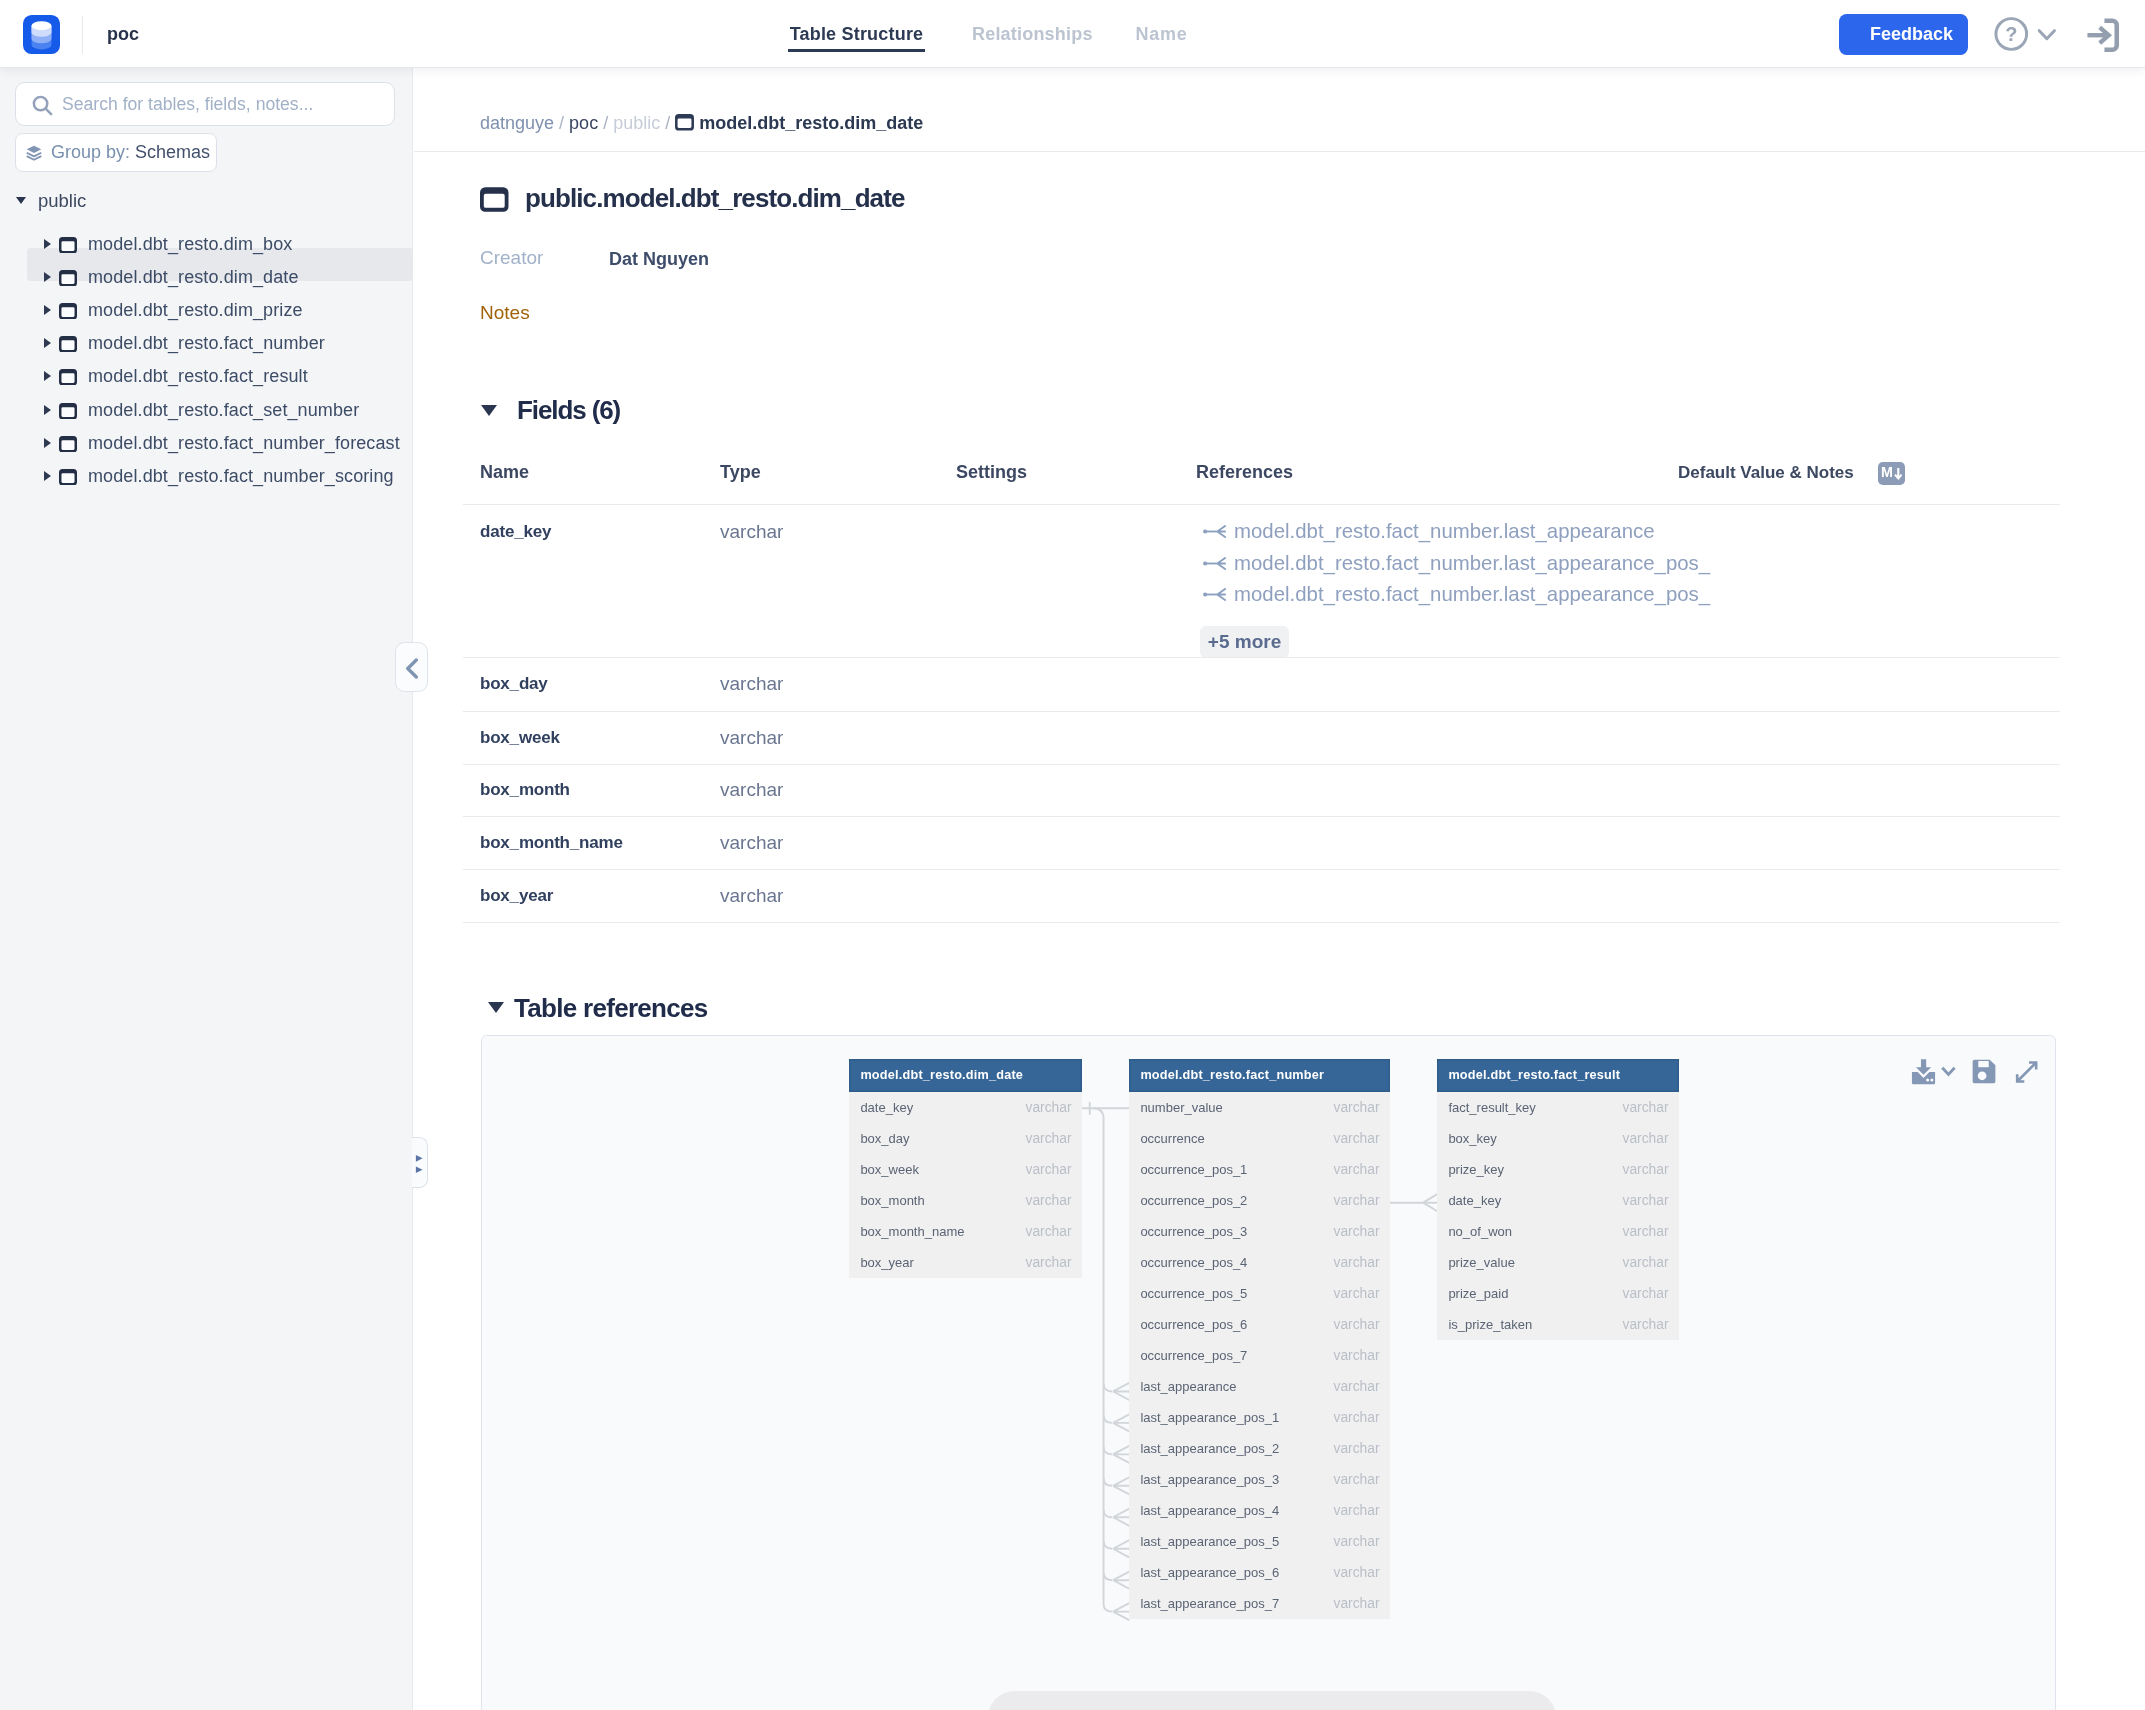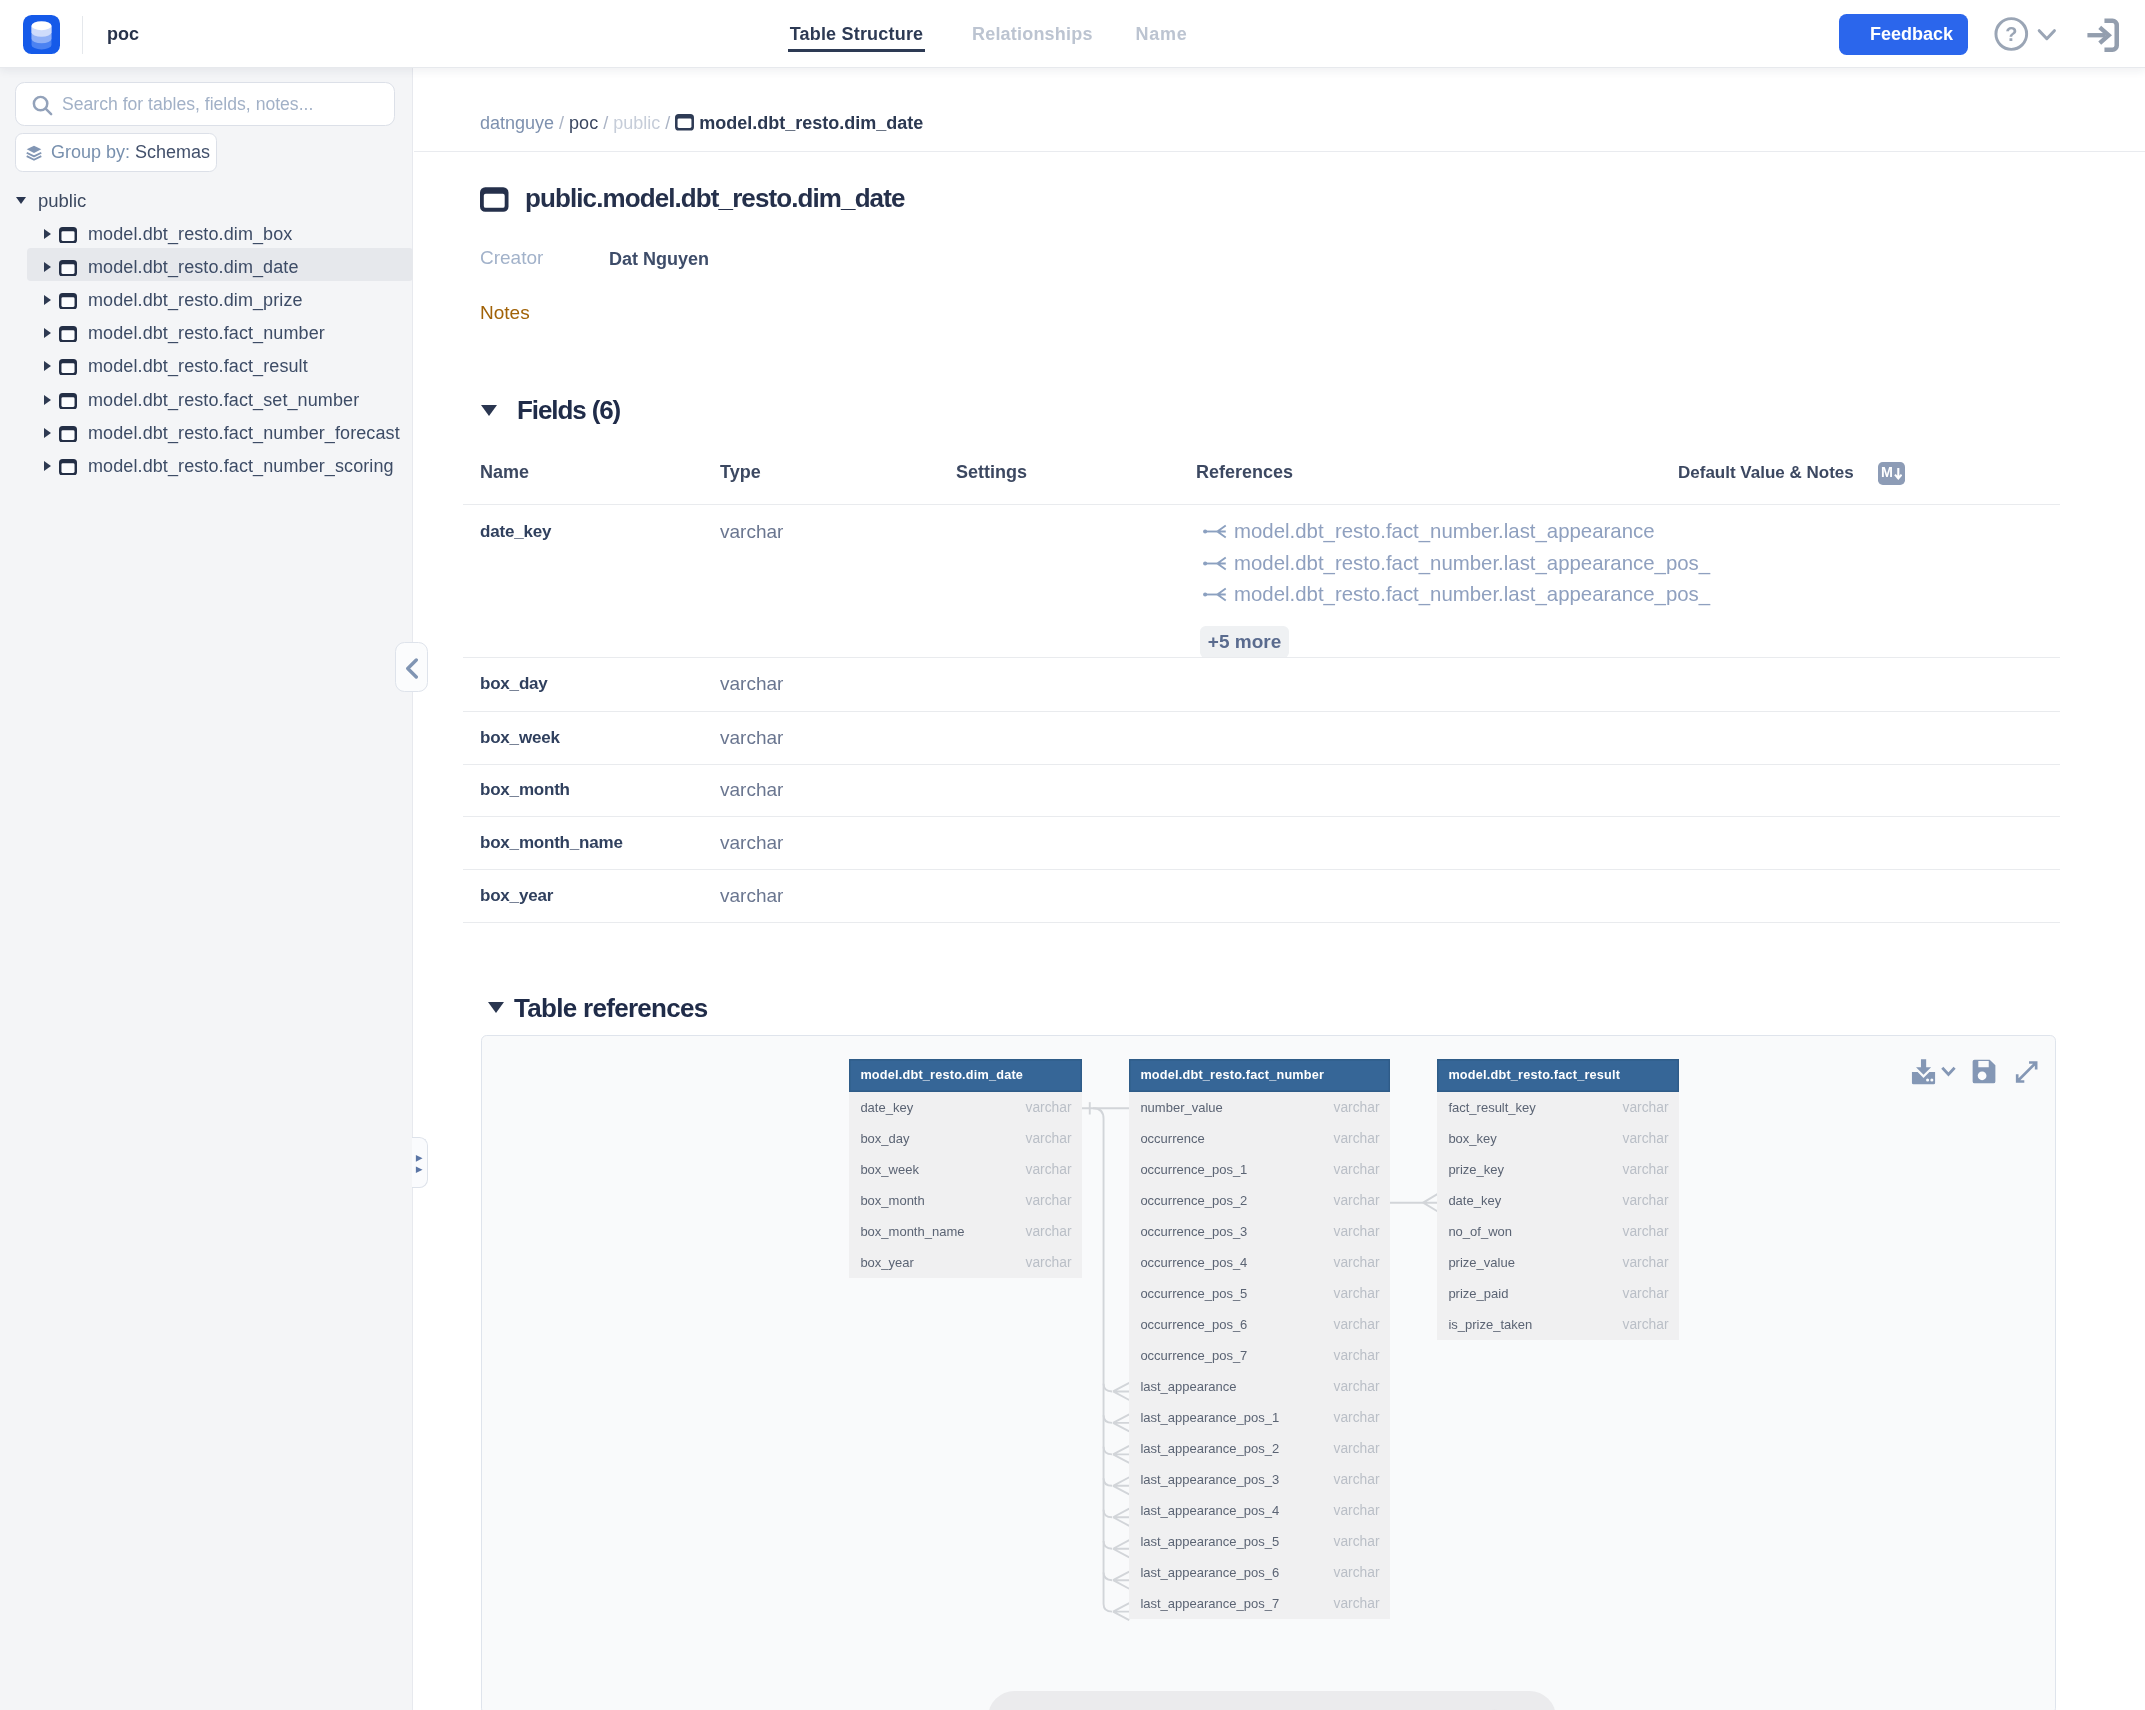--- a/index.html
+++ b/index.html
@@ -27,21 +27,21 @@
 #groupby { position:absolute; left:15px; top:65px; width:202px; height:39px; background:#fff;
   border:1.4px solid #dce0e8; border-radius:7.6px; }
 #groupby .t1 { position:absolute; left:35px; top:0; line-height:37px; font-size:18px; color:#7890ae; }
 #groupby .t2 { position:absolute; left:119px; top:0; line-height:37px; font-size:18px; color:#42506b; }
 .trirt { width:0; height:0; border-top:5.2px solid transparent; border-bottom:5.2px solid transparent;
   border-left:7.6px solid #2e3a52; }
 .tridn { width:0; height:0; border-left:5.7px solid transparent; border-right:5.7px solid transparent;
   border-top:7.6px solid #2a3650; }
 .tridn2 { width:0; height:0; border-left:8px solid transparent; border-right:8px solid transparent;
   border-top:11.4px solid #2a3650; position:absolute; }
-.trow { position:absolute; left:0; width:413px; height:32px; }
+.trow { position:absolute; left:0; width:413px; height:32px;margin-top:10px; }
 .trow .tri { position:absolute; left:44px; top:11.4px; }
 .trow .ticon { position:absolute; left:59px; top:8.6px; }
 .trow .txt { position:absolute; left:88px; top:0; line-height:32px; font-size:18px; color:#3d4c66; letter-spacing:0.1px; }
 #selrow { position:absolute; left:27px; top:180px; width:386px; height:33px; background:#e6e8ec; border-radius:3.8px; }
 #pubrow { position:absolute; left:0; top:117px; width:413px; height:32px; }
 #pubrow .tri { position:absolute; left:16px; top:12.4px; }
 #pubrow .txt { position:absolute; left:38px; top:0; line-height:32px; font-size:18.5px; color:#3c4960; }
 #collapse { position:absolute; left:395px; top:642px; width:33px; height:50px; background:#fbfcfd;
   border:1.4px solid #dee3eb; border-radius:9.5px; z-index:8; }
 #grip { position:absolute; left:412px; top:1137px; width:16px; height:51px; background:#fafbfd;

